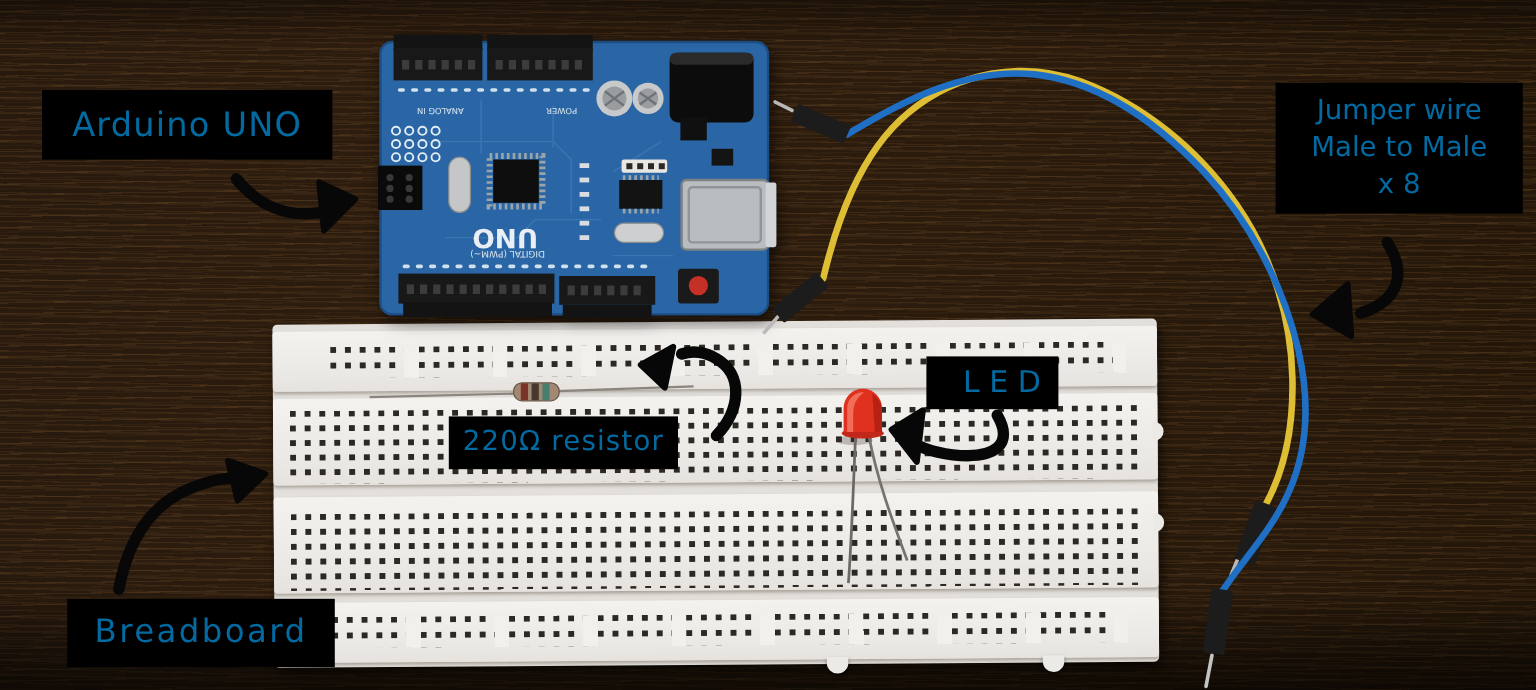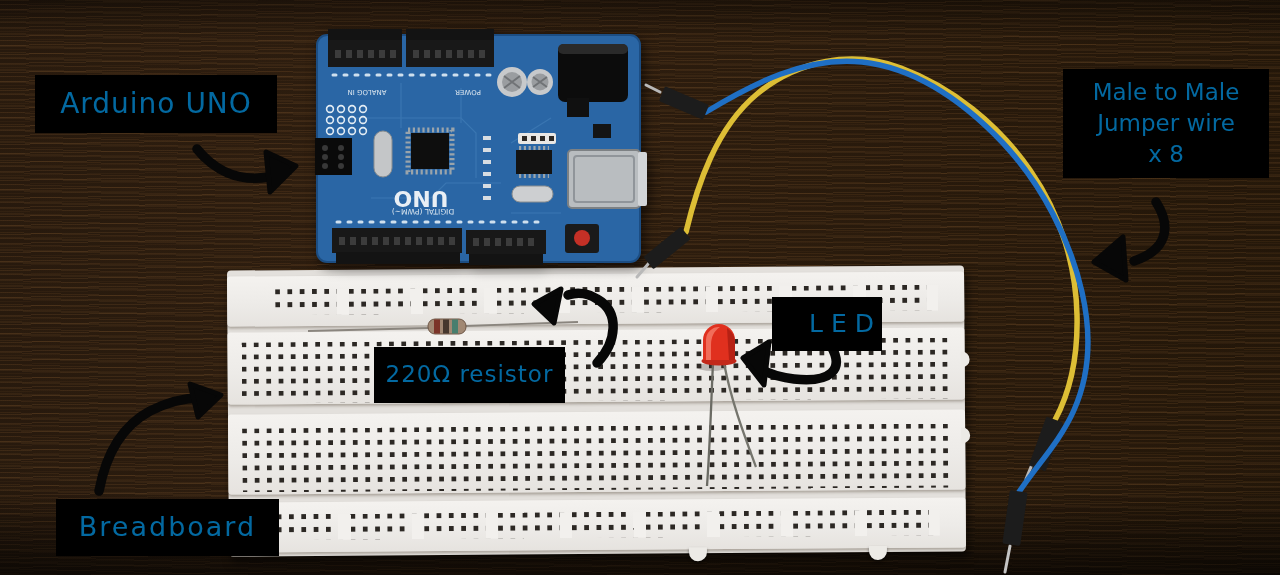--- a/index.html
+++ b/index.html
@@ -15,22 +15,22 @@
       linear-gradient(90deg,#2c1d0f 0%,#362312 30%,#301f0e 62%,#251808 100%);
   }
   
   .plabel{
     position:absolute;background:#000;color:#0369a1;
     display:flex;flex-direction:column;align-items:center;justify-content:center;
     text-align:center;line-height:1.35;z-index:40;
   }
   .lbl-arduino{left:35px;top:75px;width:242px;height:58px;font-size:28px;letter-spacing:1px;}
   .lbl-jumper{left:1063px;top:69px;width:206px;height:109px;font-size:23px;}
-  .lbl-led{left:772px;top:297px;width:110px;height:54px;font-size:25px;letter-spacing:8px;padding-left:24px;box-sizing:border-box;align-items:flex-end;}
-  .lbl-resistor{left:374px;top:347px;width:191px;height:56px;font-size:23px;letter-spacing:1px;}
+  .lbl-led{left:772px;top:297px;width:110px;height:44px;font-size:25px;letter-spacing:8px;padding-left:24px;box-sizing:border-box;}
+  .lbl-resistor{left:374px;top:347px;width:191px;height:44px;font-size:23px;letter-spacing:1px;}
   .lbl-breadboard{left:24px;top:499px;width:223px;height:57px;font-size:27px;letter-spacing:2px;margin-left:32px;}
   
   .breadboard{
     position:absolute;left:228px;top:266px;width:737px;height:296px;z-index:10;
     transform:rotate(-.4deg);
   }
   .bb-base{position:absolute;inset:2px 0 8px 0;background:#e3e0dc;border-radius:4px;
     box-shadow:3px 6px 10px rgba(0,0,0,.55);}
   .bb-strip{position:absolute;left:0;width:100%;background:linear-gradient(180deg,#f4f2ef 0%,#edebe8 55%,#e6e3df 100%);
     border-radius:3px;box-shadow:0 2px 3px rgba(60,45,30,.35);}
@@ -253,22 +253,22 @@
       <path d="M743 358 L769 342 L764 385 Z"></path>
       <path d="M534 304 L561 289 L554 323 Z"></path>
       <path d="M221 395 L190 384 L198 417 Z"></path>
     </g>
   </svg>
 
   <div class="plabel lbl-arduino">
     <span>Arduino UNO</span>
   </div>
   <div class="plabel lbl-jumper">
+    <span>Jumper wire</span>
     <span>Male to Male</span>
-    <span>Jumper wire</span>
     <span>x 8</span>
   </div>
   <div class="plabel lbl-led">
     <span>LED</span>
   </div>
   <div class="plabel lbl-resistor">
     <span>220Ω resistor</span>
   </div>
   <div class="plabel lbl-breadboard">
     <span>Breadboard</span>

